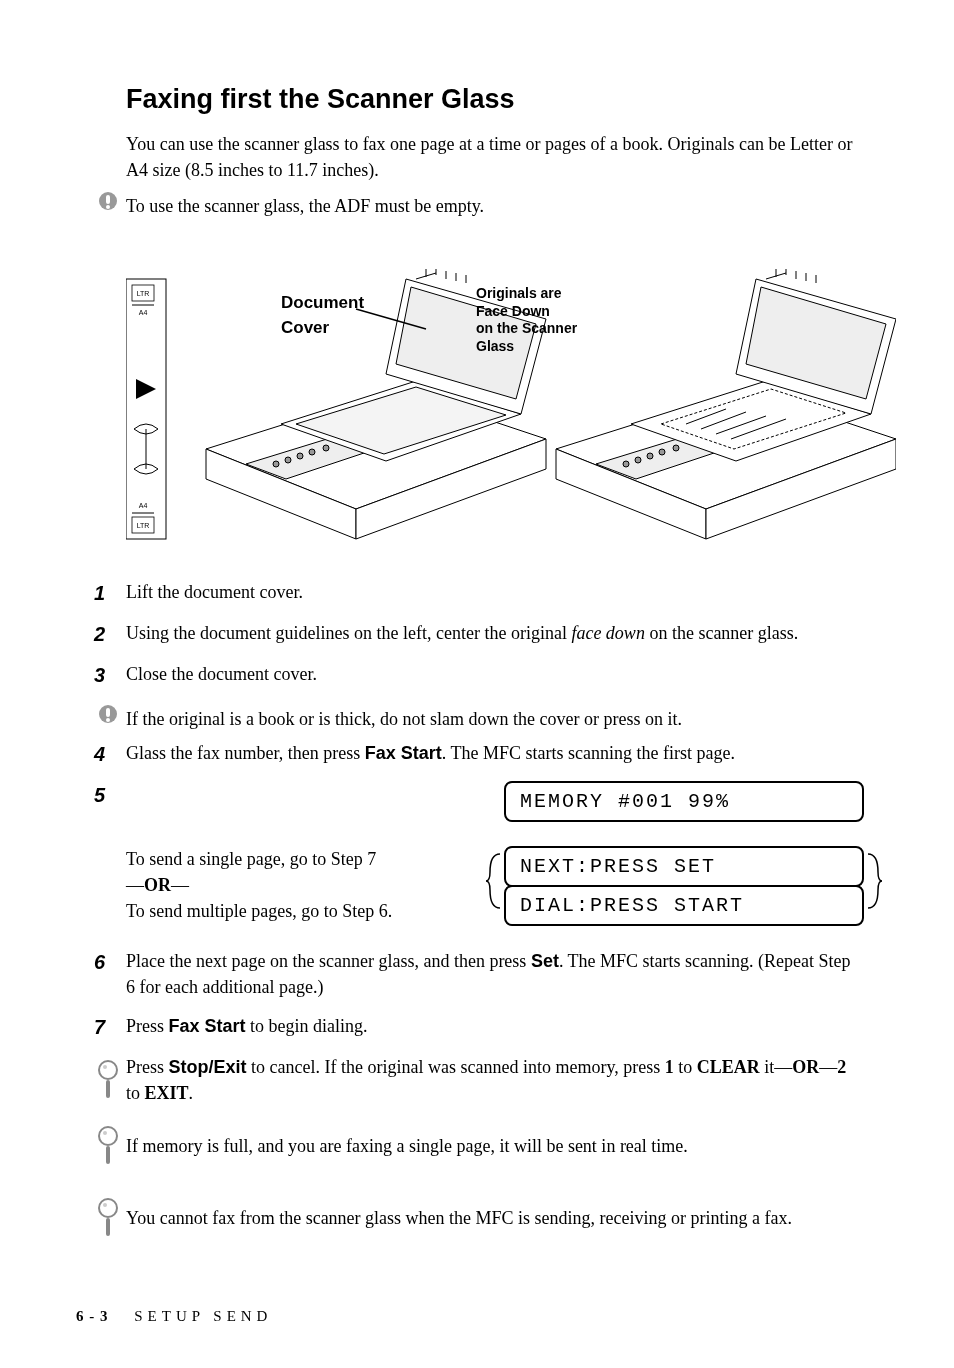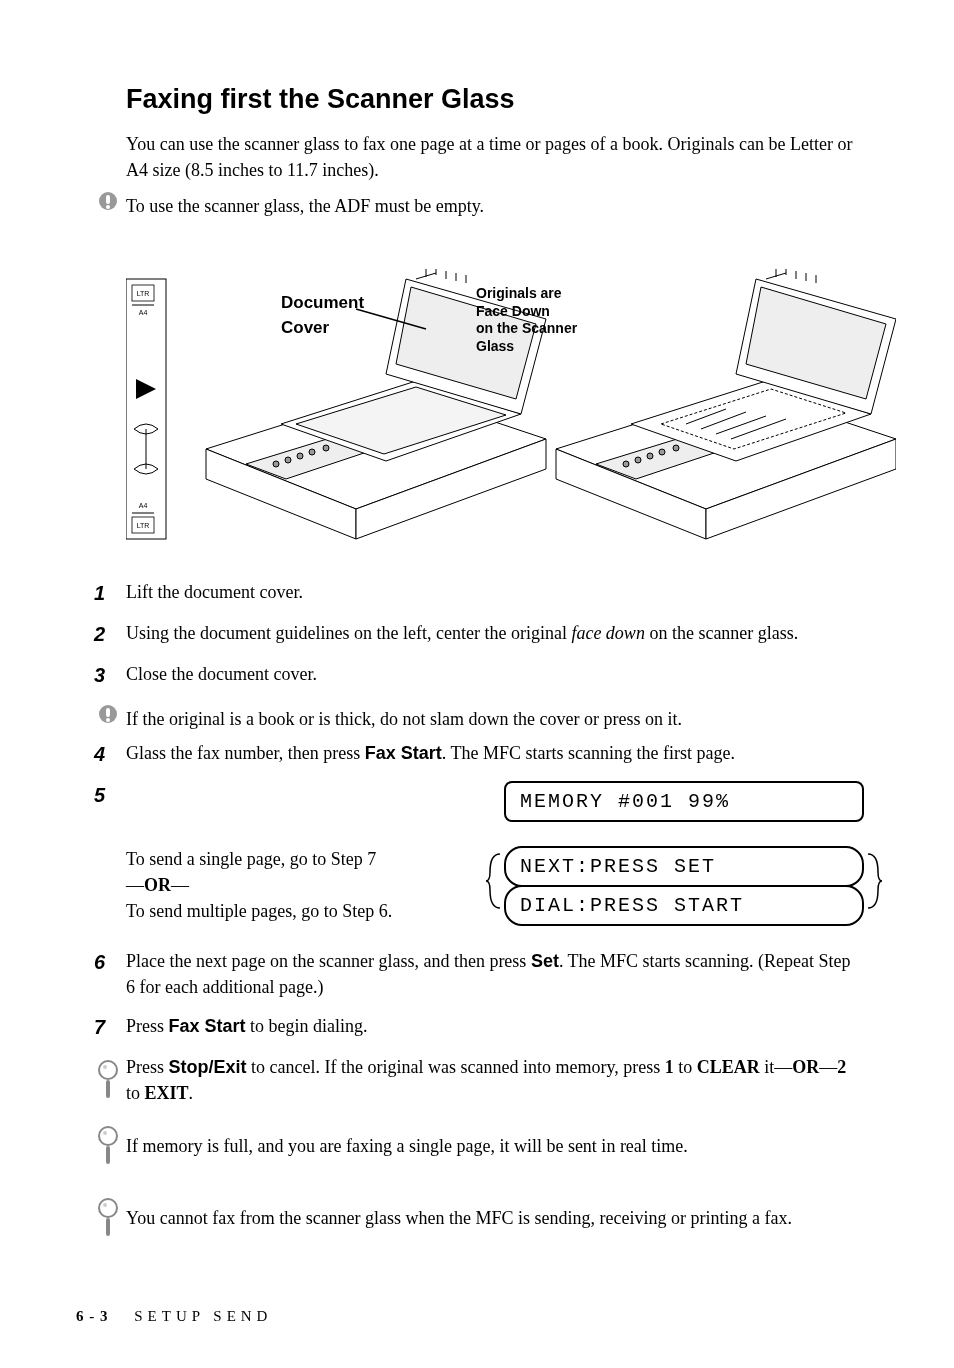--- a/index.html
+++ b/index.html
@@ -101,21 +101,21 @@
     font-family: 'Courier New', monospace;
     font-size: 20px;
     letter-spacing: 2px;
     margin-bottom: 10px;
     white-space: pre;
   }
   .lcd-group {
     position: relative;
     margin-top: 24px;
   }
-  .lcd-group .lcd { margin-bottom: -2px; border-radius: 18px; }
+  .lcd-group .lcd { margin-bottom: -2px; }
   .footer {
     position: absolute;
     bottom: 40px;
     left: 76px;
     font-size: 15px;
     letter-spacing: 2px;
   }
   .footer .page-no {
     font-weight: bold;
     letter-spacing: 1px;

